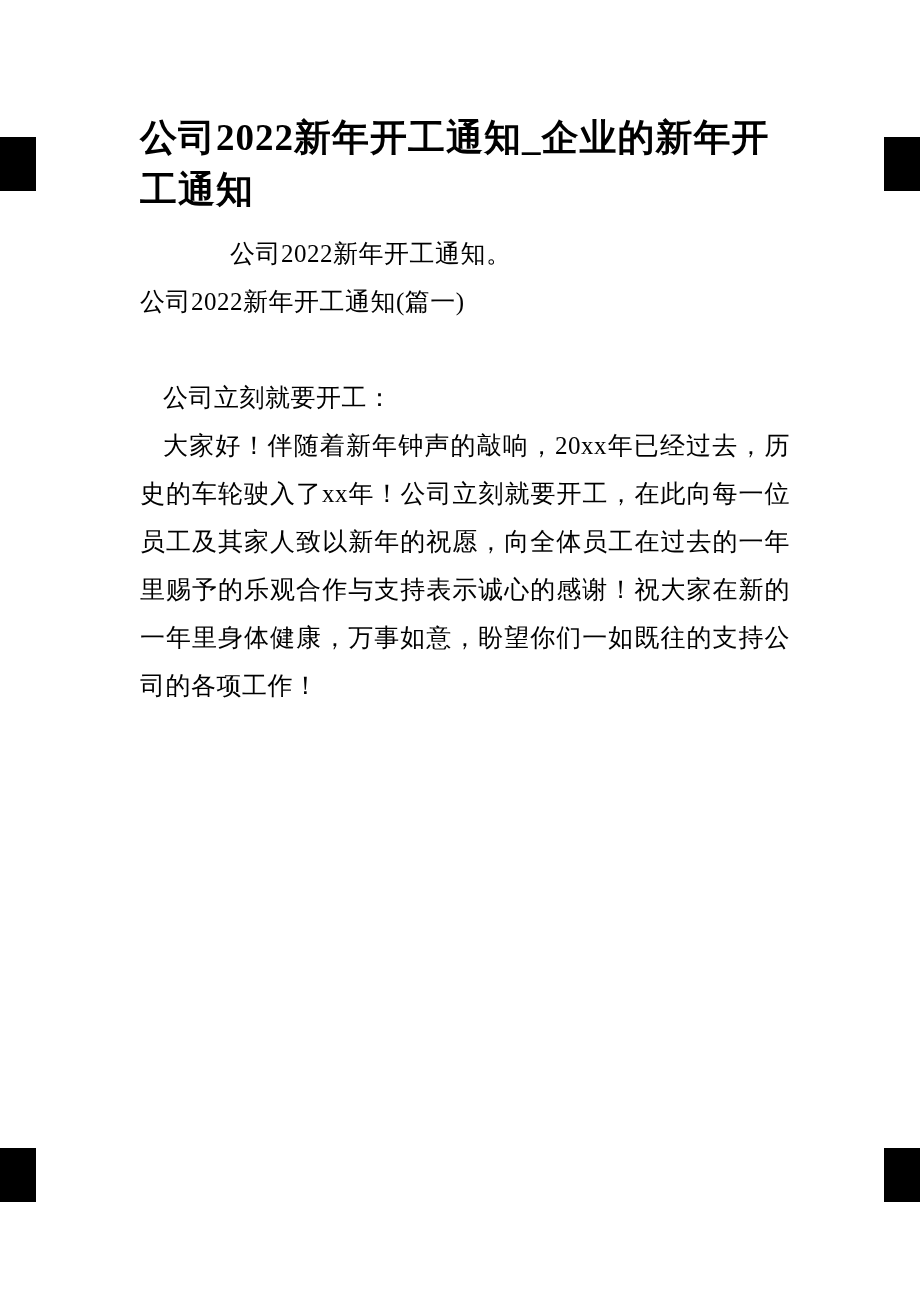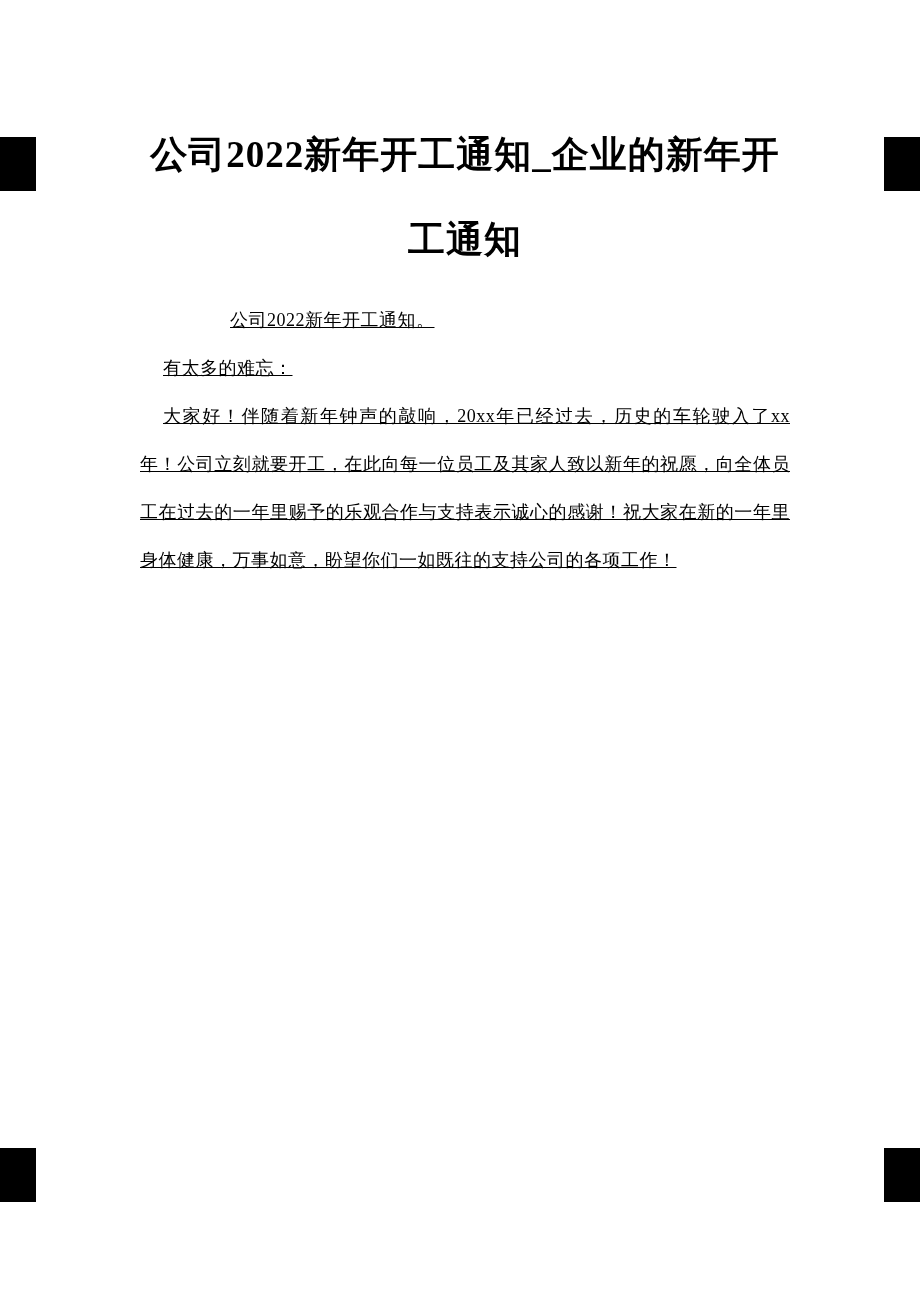--- a/index.html
+++ b/index.html
@@ -17,31 +17,30 @@
     height: 1302px;
     background: #ffffff;
     overflow: hidden;
   }
   .content {
     padding: 112px 130px 0 140px;
   }
   .doc-title {
     font-size: 37px;
     font-weight: bold;
-    line-height: 85px;
-    text-align: center;
+    line-height: 52px;
+    text-align: left;
     margin-bottom: 14px;
     letter-spacing: 1px;
   }
   .para {
-    font-size: 18px;
+    font-size: 25px;
     line-height: 48px;
     text-align: justify;
     letter-spacing: 0.5px;
-    text-decoration: underline;
   }
   .indent-sm  { text-indent: 23px; }
   .indent-md  { text-indent: 90px; }
   .indent-xl  { text-indent: 318px; }
   .gap-after  { margin-bottom: 48px; }
   .corner-mark {
     position: absolute;
     width: 36px;
     height: 54px;
     background: #000000;
@@ -61,20 +60,21 @@
   <div class="corner-mark bl"></div>
   <div class="corner-mark br"></div>
 
   <div class="content">
 
     <h1 class="doc-title">公司2022新年开工通知_企业的新年开工通知</h1>
 
     <p class="para indent-md">公司2022新年开工通知。</p>
 
 
+    <p class="para gap-after">公司2022新年开工通知(篇一)</p>
 
-    <p class="para indent-sm">有太多的难忘：</p>
+    <p class="para indent-sm">公司立刻就要开工：</p>
 
     <p class="para indent-sm">大家好！伴随着新年钟声的敲响，20xx年已经过去，历史的车轮驶入了xx年！公司立刻就要开工，在此向每一位员工及其家人致以新年的祝愿，向全体员工在过去的一年里赐予的乐观合作与支持表示诚心的感谢！祝大家在新的一年里身体健康，万事如意，盼望你们一如既往的支持公司的各项工作！</p>
 
 
   </div>
 </div>
 
 </body></html>

